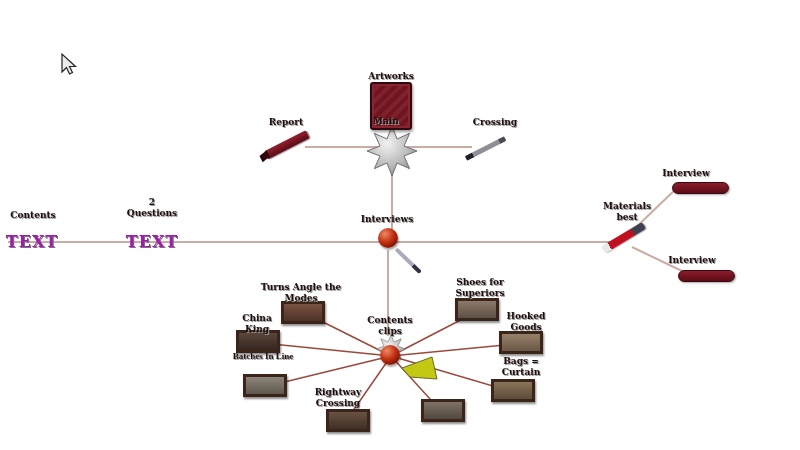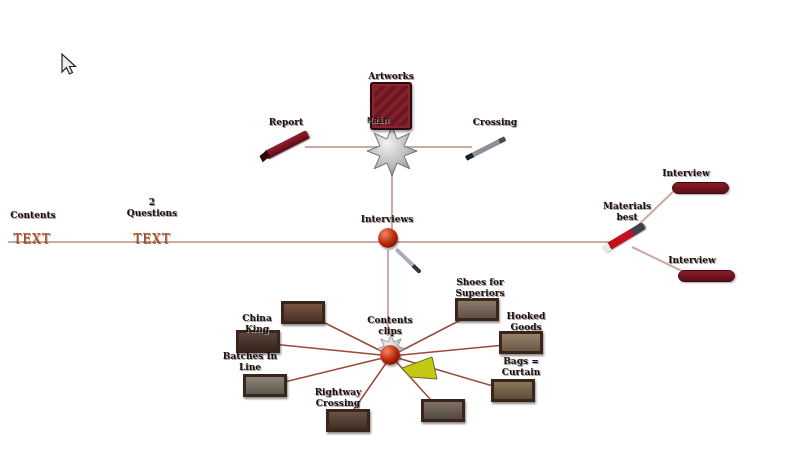--- a/index.html
+++ b/index.html
@@ -3,22 +3,22 @@
 <meta charset="utf-8">
 <style>
   * { box-sizing: border-box; }
   html,body { margin:0; padding:0; background:#ffffff; }
   .canvas { position:relative; width:800px; height:450px; background:#ffffff; overflow:hidden;
             font-family:"DejaVu Serif", serif;margin-top:20px; }
   .wires { position:absolute; left:0; top:0; }
 
   .label { position:absolute; transform:translateX(-50%); font-size:9px; font-weight:bold;
            color:#200e0e; text-shadow:1px 1px 0 #9a9a9a; text-align:center; line-height:1.2; }
-  .redtext { position:absolute; transform:translateX(-50%); font-size:12px; font-weight:normal;
-             color:#c2410c; text-shadow:1px 1px 0 #777; letter-spacing:1px; }
+  .redtext { position:absolute; transform:translateX(-50%); font-size:16px; font-weight:bold;
+             color:#a21caf; text-shadow:1px 1px 0 #777; letter-spacing:1px; }
 
   .sphere { position:absolute; width:20px; height:20px; border-radius:50%;
             background:radial-gradient(circle at 35% 30%, #f08868, #c03010 45%, #7a0e00 80%, #4d0800);
             box-shadow:1px 2px 2px rgba(0,0,0,.35); }
   .card { position:absolute; width:42px; height:48px; border:2px solid #2c0a10; border-radius:3px;
           background:repeating-linear-gradient(135deg, #6d1620 0 4px, #7e212c 4px 8px);
           box-shadow:inset 0 0 0 2px #8a2530, 1px 2px 3px rgba(0,0,0,.4); }
   .bar { position:absolute; width:57px; height:12px; border-radius:6px;
          background:linear-gradient(180deg, #8a1d2a, #5c0c16); border:1px solid #3a0810;
          box-shadow:1px 1px 2px rgba(0,0,0,.35); }
@@ -82,36 +82,37 @@
   <div class="frame" style="left:281px;top:281px;background:linear-gradient(180deg,#7a5242,#4c3226);"></div>
   <div class="frame" style="left:455px;top:278px;background:linear-gradient(180deg,#8a7a6a,#5e5044);"></div>
   <div class="frame" style="left:236px;top:310px;background:linear-gradient(180deg,#5a463a,#352620);"></div>
   <div class="frame" style="left:499px;top:311px;background:linear-gradient(180deg,#97816a,#6a5846);"></div>
   <div class="frame" style="left:243px;top:354px;background:linear-gradient(180deg,#8c8478,#5f584e);"></div>
   <div class="frame" style="left:491px;top:359px;background:linear-gradient(180deg,#8a7458,#5c4c38);"></div>
   <div class="frame" style="left:326px;top:389px;background:linear-gradient(180deg,#6a5244,#3e2e24);"></div>
   <div class="frame" style="left:421px;top:379px;background:linear-gradient(180deg,#7e7266,#514840);"></div>
 
   <div class="label" style="left:391px;top:51px;">Artworks</div>
-  <div class="label" style="left:378px;top:96px;font-family:Liberation Mono, monospace;">Main</div>
+  <div class="label" style="left:386px;top:96px;">Main</div>
   <div class="label" style="left:286px;top:97px;">Report</div>
   <div class="label" style="left:495px;top:97px;">Crossing</div>
 
   <div class="label" style="left:387px;top:194px;">Interviews</div>
   <div class="label" style="left:33px;top:190px;">Contents</div>
   <div class="redtext" style="left:32px;top:212px;">TEXT</div>
   <div class="label" style="left:152px;top:177px;width:54px;">2 Questions</div>
   <div class="redtext" style="left:152px;top:212px;">TEXT</div>
 
   <div class="label" style="left:627px;top:181px;width:66px;">Materials best</div>
   <div class="label" style="left:686px;top:148px;">Interview</div>
   <div class="label" style="left:692px;top:235px;">Interview</div>
 
   <div class="label" style="left:390px;top:295px;width:62px;">Contents clips</div>
 
+  <div class="label" style="left:301px;top:262px;width:86px;">Turns Angle the Modes</div>
   <div class="label" style="left:480px;top:257px;width:72px;">Shoes for Superiors</div>
   <div class="label" style="left:257px;top:293px;width:50px;">China King</div>
   <div class="label" style="left:526px;top:291px;width:52px;">Hooked Goods</div>
-  <div class="label" style="left:250px;top:331px;width:62px;">Batches In Line</div>
+  <div class="label" style="left:263px;top:331px;width:62px;font-family:Liberation Serif, serif;">Batches In Line</div>
   <div class="label" style="left:521px;top:336px;width:58px;">Bags = Curtain</div>
   <div class="label" style="left:338px;top:367px;width:64px;">Rightway Crossing</div>
 
 </div>
 
 </body></html>

